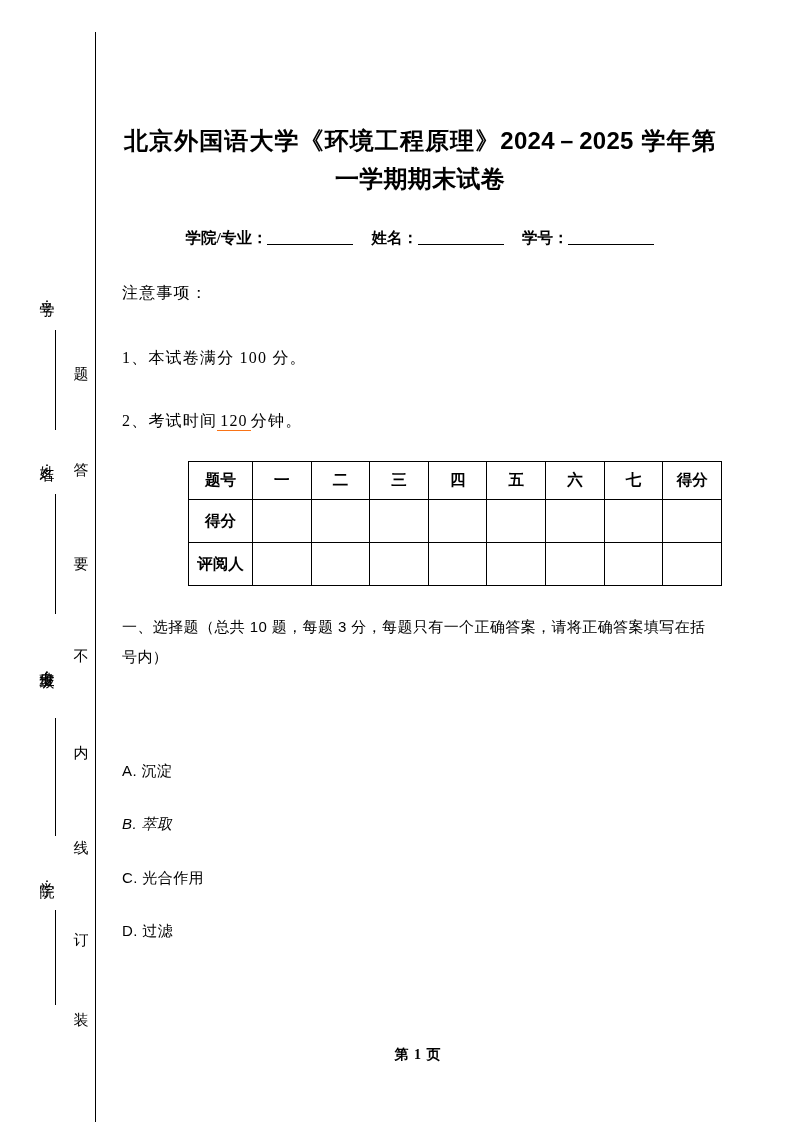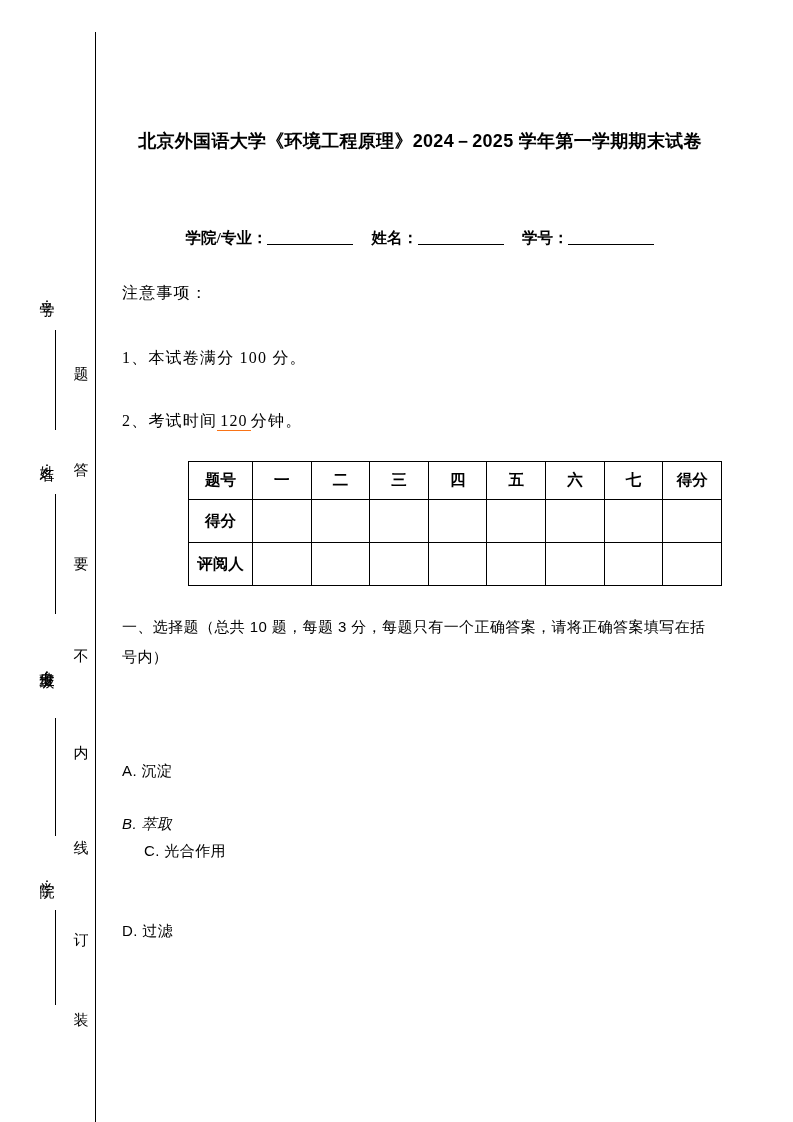--- a/index.html
+++ b/index.html
@@ -75,21 +75,21 @@
   }
 
   #doc-title {
     margin: 0;
     padding: 0;
     position: absolute;
     left: 2px;
     top: 122px;
     width: 592px;
     font-family: "Liberation Sans", sans-serif;
-    font-size: 18px;
+    font-size: 24px;
     font-weight: bold;
     line-height: 38px;
     text-align: justify;
     text-align-last: center;
     letter-spacing: 0.3px;
   }
 
   #student-info {
     position: absolute;
     left: 2px;
@@ -163,21 +163,21 @@
     width: 592px;
     font-family: "Liberation Sans", sans-serif;
     font-size: 15px;
     line-height: 30px;
     letter-spacing: 0.4px;
   }
   #section-heading { top: 612px; }
   #q1-stem   { top: 700px; }
   #q1-opt-a  { top: 756px; }
   #q1-opt-b  { top: 809px; font-style: italic; }
-  #q1-opt-c  { top: 836px; margin-left: 22px; }
+  #q1-opt-c  { top: 863px; }
   #q1-opt-d  { top: 916px; }
   #q2-stem   { top: 970px; }
 
   #page-footer {
     position: absolute;
     left: 0;
     top: 1046px;
     width: 592px;
     text-align: center;
     font-family: "Liberation Serif", serif;
@@ -266,13 +266,14 @@
     </table>
 
   <div class="q-text" id="section-heading">一、选择题（总共 10 题，每题 3 分，每题只有一个正确答案，请将正确答案填写在括号内）</div>
 
   <div class="q-text" id="q1-opt-a">A. 沉淀</div>
   <div class="q-text" id="q1-opt-b">B. 萃取</div>
   <div class="q-text" id="q1-opt-c">C. 光合作用</div>
   <div class="q-text" id="q1-opt-d">D. 过滤</div>
 
 
+  <div id="page-footer">第 1 页</div>
 </div>
 
 </body></html>

